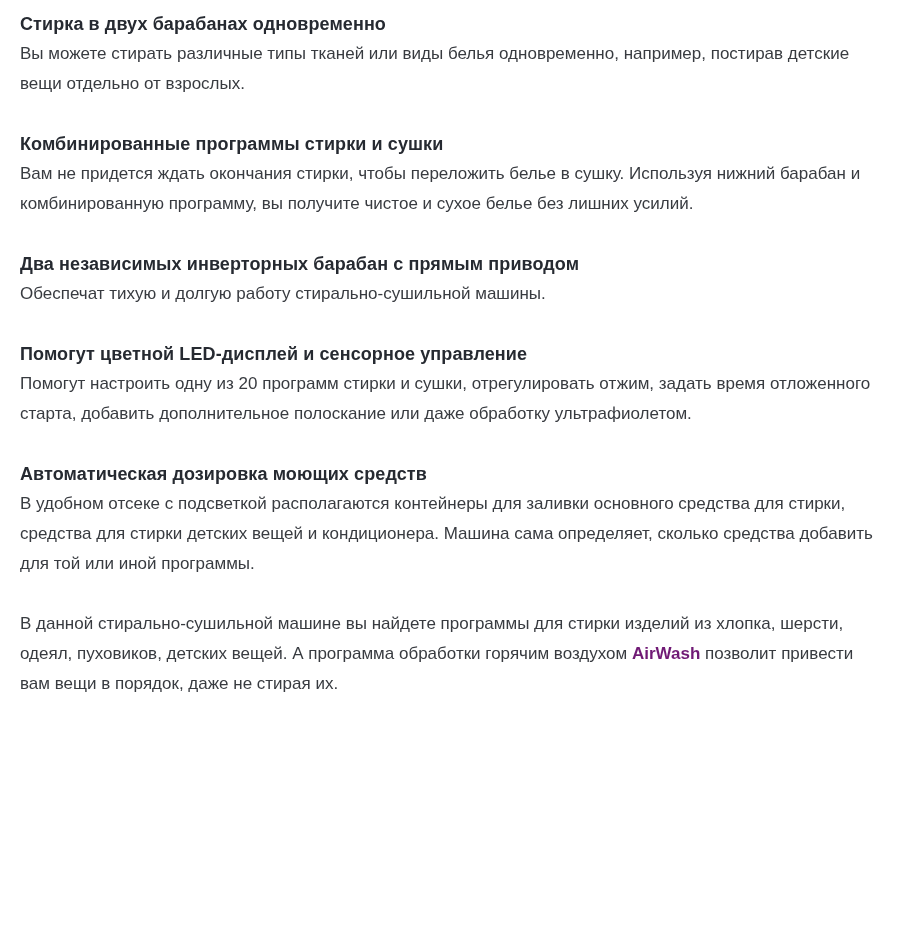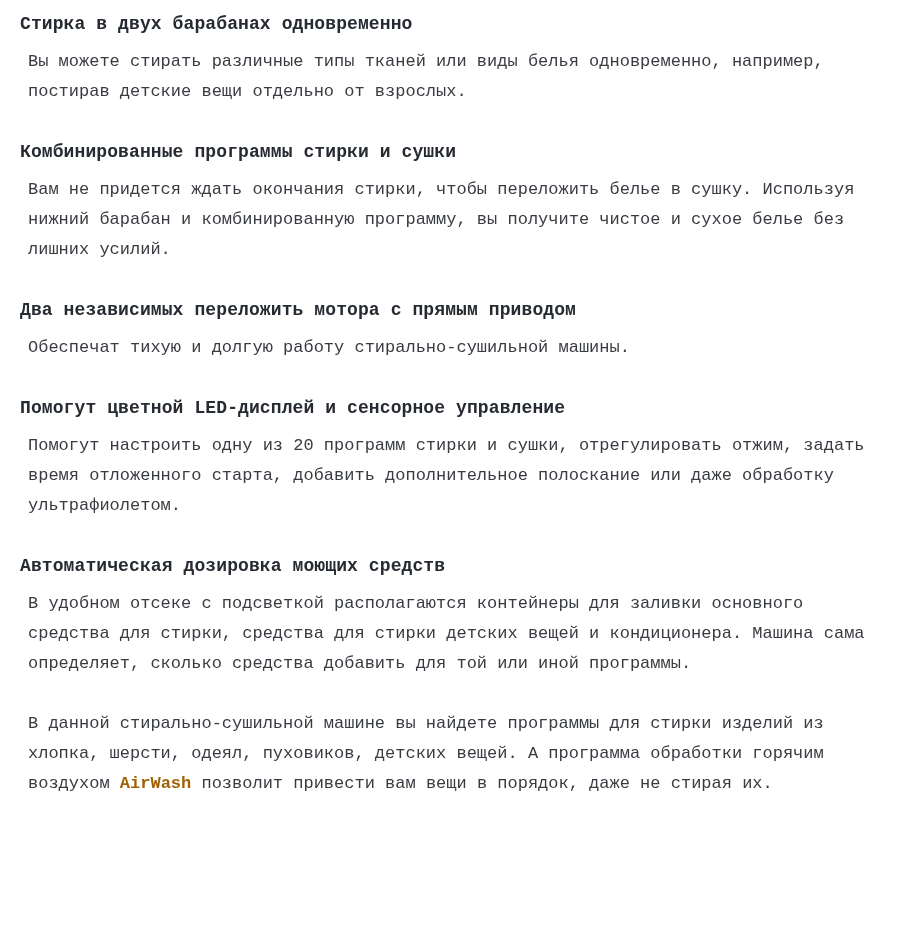--- a/index.html
+++ b/index.html
@@ -4,64 +4,64 @@
 <style>
   html, body {
     margin: 0;
     padding: 0;
     background: #ffffff;
   }
   .page {
     width: 907px;
     box-sizing: border-box;
     padding: 9px 20px 20px 20px;
-    font-family: Liberation Mono, monospace;
+    font-family: Liberation Sans, sans-serif;
   }
   .feature-section {
     margin: 0 0 30px 0;
   }
   .feature-section:last-child {
     margin-bottom: 0;
   }
   .feature-heading {
     margin: 0;
     font-size: 18px;
     line-height: 30px;
     font-weight: 700;
     color: #262a31;
     letter-spacing: 0.1px;
   }
   .feature-paragraph {
-    margin: 8px;
+    margin: 0;
     max-width: 872px;
     font-size: 17px;
     line-height: 30px;
     font-weight: 400;
     color: #383b40;
   }
   .feature-paragraph .bold-term {
     font-weight: 700;
-    color: #a16207;
+    color: #701a75;
   }
 </style>
 </head>
 <body>
 
 <main class="page">
   <div id="features-list">
       <section class="feature-section">
         <h3 class="feature-heading">Стирка в двух барабанах одновременно</h3>
         <p class="feature-paragraph"><span>Вы можете стирать различные типы тканей или виды белья одновременно, например, постирав детские вещи отдельно от взрослых.</span></p>
       </section>
       <section class="feature-section">
         <h3 class="feature-heading">Комбинированные программы стирки и сушки</h3>
         <p class="feature-paragraph"><span>Вам не придется ждать окончания стирки, чтобы переложить белье в сушку. Используя нижний барабан и комбинированную программу, вы получите чистое и сухое белье без лишних усилий.</span></p>
       </section>
       <section class="feature-section">
-        <h3 class="feature-heading">Два независимых переложить мотора с прямым приводом</h3>
+        <h3 class="feature-heading">Два независимых инверторных барабан с прямым приводом</h3>
         <p class="feature-paragraph"><span>Обеспечат тихую и долгую работу стирально-сушильной машины.</span></p>
       </section>
       <section class="feature-section">
         <h3 class="feature-heading">Помогут цветной LED-дисплей и сенсорное управление</h3>
         <p class="feature-paragraph"><span>Помогут настроить одну из 20 программ стирки и сушки, отрегулировать отжим, задать время отложенного старта, добавить дополнительное полоскание или даже обработку ультрафиолетом.</span></p>
       </section>
       <section class="feature-section">
         <h3 class="feature-heading">Автоматическая дозировка моющих средств</h3>
         <p class="feature-paragraph"><span>В удобном отсеке с подсветкой располагаются контейнеры для заливки основного средства для стирки, средства для стирки детских вещей и кондиционера. Машина сама определяет, сколько средства добавить для той или иной программы.</span></p>
       </section>

